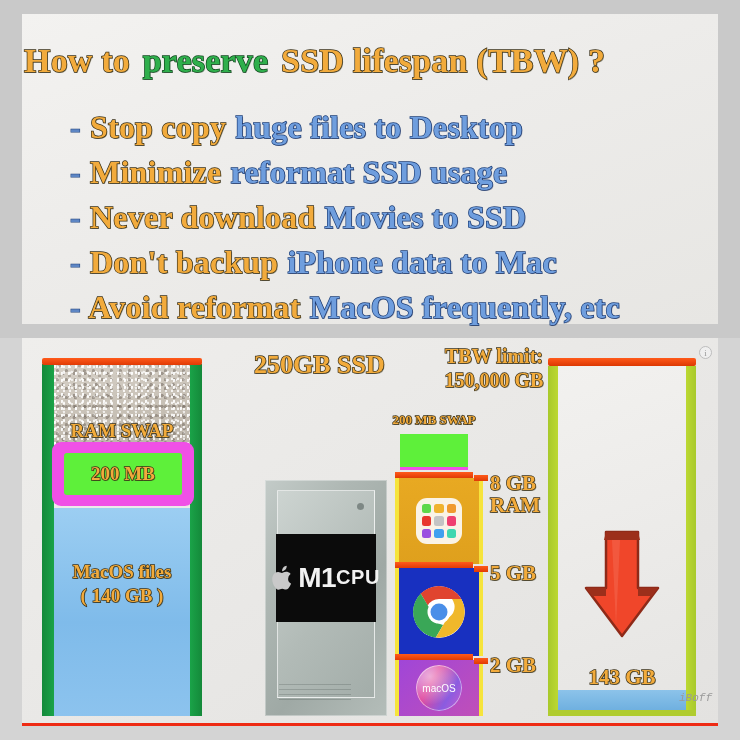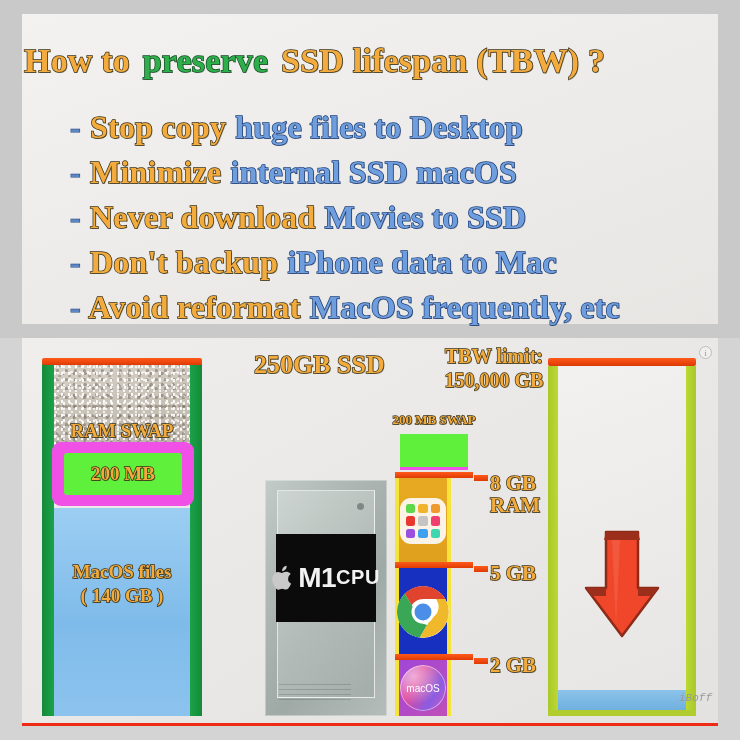--- a/index.html
+++ b/index.html
@@ -142,21 +142,21 @@
   #chip-fine{ position:absolute; left:14px; bottom:16px; width:72px; height:16px;
               opacity:.22;
               background:repeating-linear-gradient(0deg,#36403d 0 1px,transparent 1px 5px); }
 
   
   #ram-stack{ position:absolute; left:373px; top:96px; width:78px; height:282px; }
   #swap-label{ position:absolute; left:-16px; top:-22px; width:110px; text-align:center;
                font-family:"Liberation Serif",serif; font-weight:bold; font-size:13px; white-space:nowrap;}
   #ram-swap-green{ position:absolute; left:5px; top:0; width:68px; height:36px; background:#5ef03a;
                    border-bottom:3px solid #f050e6; }
-  .ram-seg{ position:absolute; left:0; width:56px;
+  .ram-seg{ position:absolute; left:0; width:88px;
             border-left:4px solid #f6e43c; border-right:4px solid #f6e43c; }
   .ram-div{ position:absolute; left:0; width:78px; height:6px;
             background:linear-gradient(180deg,#ff5a1a,#e03a05); }
   #seg-ram{ top:44px; height:86px; background:linear-gradient(180deg,#e8a922,#dfa01d); }
   #seg-chrome{ top:134px; height:88px; background:#1830c0; }
   #seg-macos{ top:226px; height:56px; background:linear-gradient(135deg,#a046d8,#c04fb8); }
   #div1{ top:38px; } #div2{ top:128px; } #div3{ top:220px; }
 
   #appgrid{
     position:absolute; left:50%; top:50%; transform:translate(-50%,-50%);
@@ -225,21 +225,21 @@
     </div>
 
     <div class="tl bullet" id="b0">
       <span class="out-dash">-</span>
       <span class="out-o">Stop copy</span>
       <span class="out-b">huge files to Desktop</span>
     </div>
     <div class="tl bullet" id="b1">
       <span class="out-dash">-</span>
       <span class="out-o">Minimize</span>
-      <span class="out-b">internal SSD macOS</span>
+      <span class="out-b">reformat SSD usage</span>
     </div>
     <div class="tl bullet" id="b2">
       <span class="out-dash">-</span>
       <span class="out-o">Never download</span>
       <span class="out-b">Movies to SSD</span>
     </div>
     <div class="tl bullet" id="b3">
       <span class="out-dash">-</span>
       <span class="out-o">Don't backup</span>
       <span class="out-b">iPhone data to Mac</span>
@@ -359,20 +359,21 @@
       <div id="arrow-wrap">
         <svg width="80" height="116" viewBox="0 0 80 116">
           <polygon points="24,6 56,6 56,62 76,62 40,110 4,62 24,62" fill="#f0462a" stroke="#8e2a18" stroke-width="2.5" stroke-linejoin="round"></polygon>
           <polygon points="24,6 56,6 58,14 22,14" fill="#9c2f1b"></polygon>
           <polygon points="56,62 76,62 70,70 56,70" fill="#9c2f1b"></polygon>
           <polygon points="4,62 24,62 24,70 10,70" fill="#9c2f1b"></polygon>
           <polygon points="30,14 38,14 34,100" fill="#f4684f" opacity=".55"></polygon>
         </svg>
       </div>
 
+      <div id="tbw-used-label" class="out-o">143 GB</div>
       <div id="tbw-blue"></div>
     </div>
 
     <div id="info-dot">i</div>
     <div id="watermark">iBoff</div>
   </div>
   <div id="baseline"></div>
 </div>
 
 </body></html>

